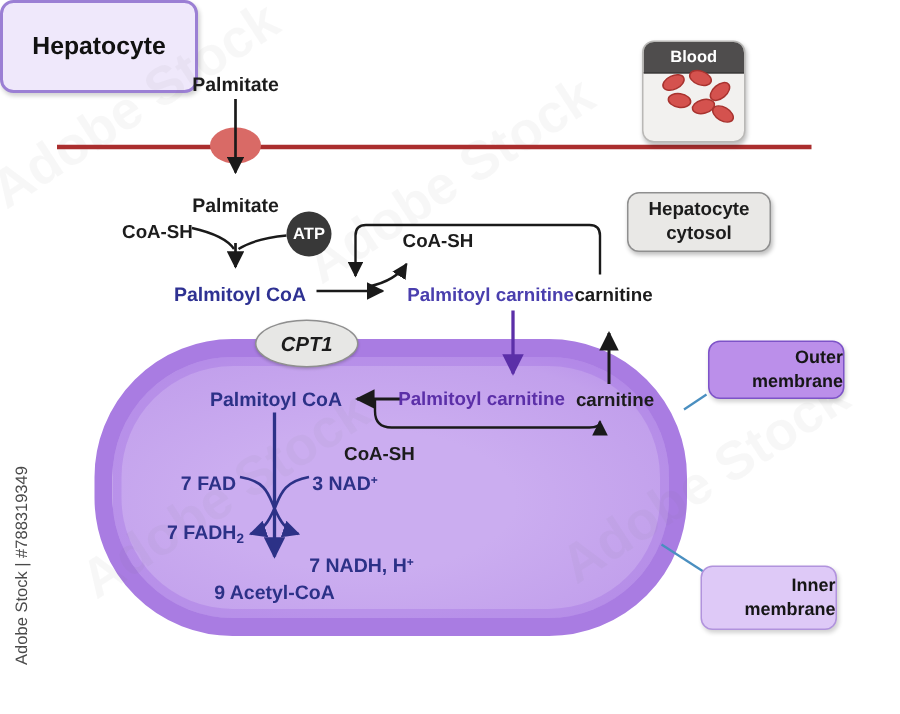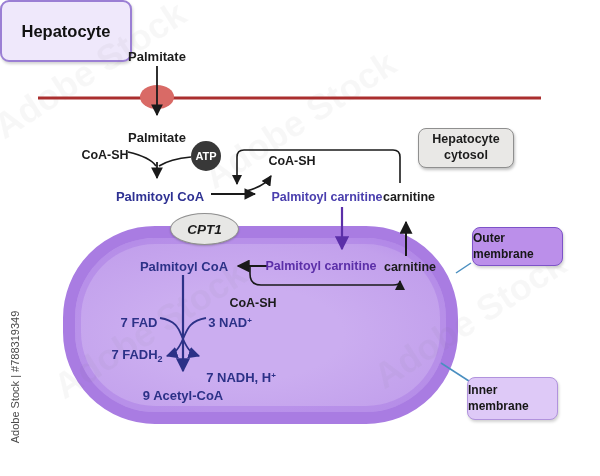--- a/index.html
+++ b/index.html
@@ -60,21 +60,21 @@
   }
 
   .graybox{
     position:absolute; background:#e9e8e6; border:1.5px solid #8f8f8f;
     border-radius:8px; box-shadow:1px 2px 3px rgba(0,0,0,0.25);
     display:flex; flex-direction:column; align-items:center; justify-content:center;
     font-weight:700; font-size:12.5px; color:#1c1c1c; line-height:1.25; z-index:6;
   }
   .callout{
     position:absolute; border-radius:8px; z-index:6;
-    display:flex; flex-direction:column; align-items:flex-start; justify-content:center;
+    display:flex; flex-direction:column; align-items:flex-end; justify-content:center;
     font-weight:600; font-size:12px; color:#161616; line-height:1.3;
     box-shadow:1px 2px 3px rgba(0,0,0,0.18);
   }
   #outer-membrane-callout{left:472px; top:227px; width:89px; height:37px;
     background:#bb8fea; border:1.5px solid #7d53c8;}
   #inner-membrane-callout{left:467px; top:377px; width:89px; height:41px;
     background:#dec9f7; border:1.5px solid #b193dd;}
   #mitochondria-callout{left:397px; top:300px; width:128px; height:58px;
     background:#efe8fb; border:2px solid #9b7fd4; border-radius:9px;
     font-weight:700; font-size:16.5px; color:#111; line-height:1.25; z-index:6;
@@ -146,20 +146,31 @@
   </svg>
 
   <div class="enzyme" id="cpt1-enzyme" style="left:170px;top:213px;width:67px;height:30px;font-style:italic;">
     <span>CPT1</span>
   </div>
 
   <div id="atp-circle">
     <span>ATP</span>
   </div>
 
+  <div id="blood-box">
+    <div id="blood-header">
+      <span>Blood</span>
+    </div>
+    <span class="rbc" style="left:12px;top:22px;transform:rotate(-25deg)"></span>
+    <span class="rbc" style="left:30px;top:19px;transform:rotate(20deg)"></span>
+    <span class="rbc" style="left:43px;top:28px;transform:rotate(-40deg)"></span>
+    <span class="rbc" style="left:16px;top:34px;transform:rotate(8deg)"></span>
+    <span class="rbc" style="left:32px;top:38px;transform:rotate(-15deg)"></span>
+    <span class="rbc" style="left:45px;top:43px;transform:rotate(30deg)"></span>
+  </div>
 
   <div class="graybox" style="left:418px;top:128px;width:94px;height:38px;">
     <div>Hepatocyte</div>
     <div>cytosol</div>
   </div>
 
   <div class="lbl" style="left:157px;top:56px">Palmitate</div>
   <div class="lbl" style="left:157px;top:137px">Palmitate</div>
   <div class="lbl" style="left:105px;top:155px;font-size:12.5px">CoA-SH</div>
   <div class="lbl blue" style="left:160px;top:196px">Palmitoyl CoA</div>

